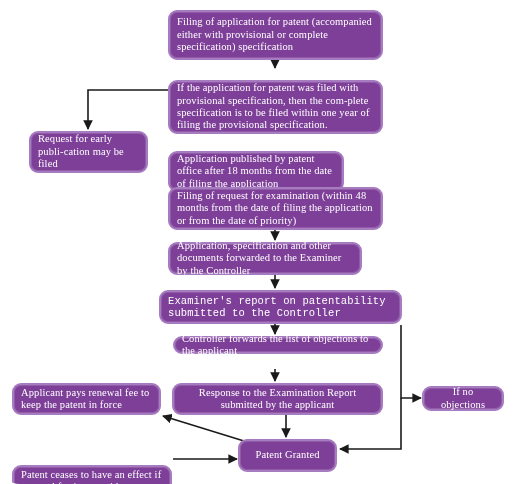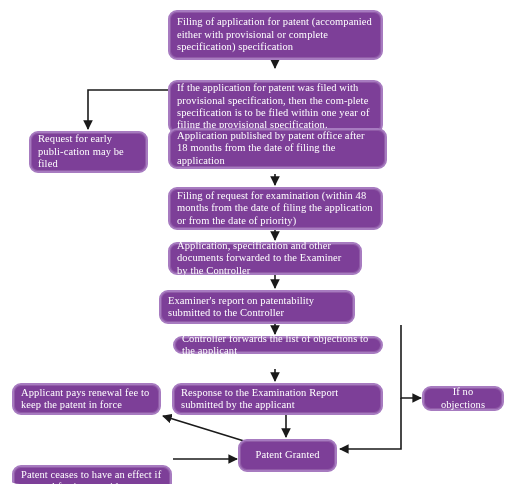--- a/index.html
+++ b/index.html
@@ -92,45 +92,45 @@
   </div>
 
   <div class="node" style="left:168px; top:68px; width:215px; height:54px;margin-top:12px;">
     <span class="txt">If the application for patent was filed with provisional specification, then the com-plete specification is to be filed within one year of filing the provisional specification.</span>
   </div>
 
   <div class="node" style="left:29px; top:131px; width:119px; height:42px;">
     <span class="txt">Request for early publi-cation may be filed</span>
   </div>
 
-  <div class="node" style="left:168px; top:128px; width:219px; height:41px;">
+  <div class="node" style="left:168px; top:151px; width:176px; height:41px;">
     <span class="txt">Application published by patent office after 18 months from the date of filing the application</span>
   </div>
 
   <div class="node" style="left:168px; top:187px; width:215px; height:43px;">
     <span class="txt">Filing of request for examination (within 48 months from the date of filing the application or from the date of priority)</span>
   </div>
 
   <div class="node" style="left:168px; top:242px; width:194px; height:33px;">
     <span class="txt">Application, specification and other documents forwarded to the Examiner by the Controller</span>
   </div>
 
-  <div class="node" style="left:159px; top:290px; width:196px; height:34px;">
+  <div class="node" style="left:159px; top:290px; width:243px; height:34px;font-family:Liberation Mono, monospace;">
     <span class="txt">Examiner's report on patentability submitted to the Controller</span>
   </div>
 
   <div class="node" style="left:173px; top:336px; width:210px; height:18px;">
     <span class="txt">Controller forwards the list of objections to the applicant</span>
   </div>
 
   <div class="node" style="left:12px; top:383px; width:149px; height:32px;">
     <span class="txt">Applicant pays renewal fee to keep the patent in force</span>
   </div>
 
-  <div class="node" style="left:172px; top:383px; width:211px; height:32px;">
+  <div class="node" style="left:172px; top:383px; width:211px; height:32px;text-align:center;">
     <span class="txt">Response to the Examination Report submitted by the applicant</span>
   </div>
 
   <div class="node center-text" style="left:422px; top:386px; width:82px; height:25px;">
     <span class="txt">If no objections</span>
   </div>
 
   <div class="node" style="left:12px; top:465px; width:160px; height:32px;">
     <span class="txt">Patent ceases to have an effect if renewal fee is not paid</span>
   </div>

